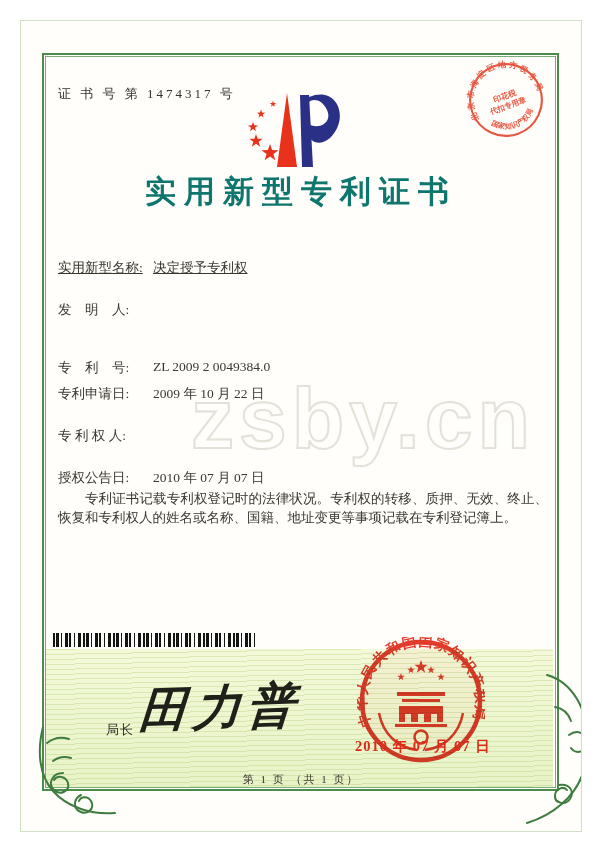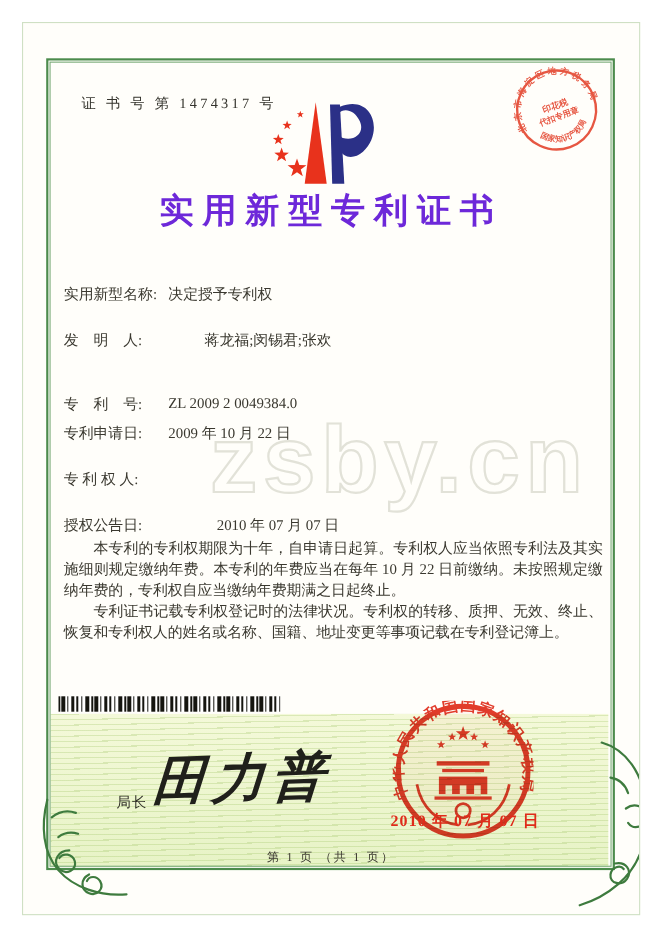--- a/index.html
+++ b/index.html
@@ -27,34 +27,34 @@
   }
   .watermark{
     position:absolute;left:170px;top:348px;z-index:1;
     font-family:"Liberation Sans","DejaVu Sans",sans-serif;
     font-size:86px;font-weight:bold;letter-spacing:5px;
     color:transparent;-webkit-text-stroke:2px #e2e2d8;
     white-space:nowrap;
   }
   .cert-no{
     position:absolute;left:37px;top:64px;z-index:3;
-    font-size:13px;letter-spacing:3px;color:#34332c;margin-left:16px;
+    font-size:13px;letter-spacing:3px;color:#34332c;
   }
   .logo{position:absolute;left:216px;top:68px;z-index:3;}
   .tax-stamp{position:absolute;left:442px;top:36px;z-index:4;opacity:.85;}
   .title{
     position:absolute;left:0;top:150px;width:100%;text-align:center;z-index:3;
-    font-size:31px;font-weight:bold;letter-spacing:8px;color:#6d28d9;
+    font-size:31px;font-weight:bold;letter-spacing:8px;color:#0f766e;
   }
   .fields{position:absolute;left:37px;top:0;z-index:3;width:480px;}
   .row{position:absolute;left:0;display:flex;font-size:13.5px;color:#3a382f;white-space:pre;}
   .row .lab{display:inline-block;width:95px;}
-  .row:nth-child(1){top:238px;} .row:nth-child(2){top:280px;gap:33px;}
+  .row:nth-child(1){top:238px;text-decoration:underline;} .row:nth-child(2){top:280px;gap:33px;}
   .row:nth-child(3){top:322px;margin-top:16px;} .row:nth-child(4){top:364px;}
-  .row:nth-child(5){top:406px;} .row:nth-child(6){top:448px;gap:44px;}
+  .row:nth-child(5){top:406px;} .row:nth-child(6){top:448px;}
   .paragraphs{
     position:absolute;left:37px;top:468px;width:490px;z-index:3;
     font-size:13.5px;line-height:19px;color:#3a382f;text-align:justify;
   }
   .paragraphs p{margin:0;text-indent:2em;}
   .barcode{
     position:absolute;left:32px;top:612px;width:202px;height:14px;z-index:3;
     background-image:linear-gradient(90deg,#15150f 0 2px,#fff 2px 3px,#15150f 3px 6px,#fff 6px 8px,#15150f 8px 9px,#fff 9px 12px,#15150f 12px 15px,#fff 15px 16px,#15150f 16px 18px,#fff 18px 21px,#15150f 21px 22px,#fff 22px 25px,#15150f 25px 28px,#fff 28px 30px);
     background-size:30px 100%;background-repeat:repeat-x;
   }
@@ -126,41 +126,39 @@
 
   <div class="title">实用新型专利证书</div>
 
   <div class="fields">
     <div class="row">
       <span class="lab">实用新型名称:</span>
       <span class="val">决定授予专利权</span>
     </div>
     <div class="row">
       <span class="lab">发　明　人:</span>
-      <span class="val">蒋龙福;闵锡君;张欢</span>
     </div>
     <div class="row">
       <span class="lab">专　利　号:</span>
       <span class="val">ZL 2009 2 0049384.0</span>
     </div>
     <div class="row">
       <span class="lab">专利申请日:</span>
       <span class="val">2009 年 10 月 22 日</span>
     </div>
     <div class="row">
       <span class="lab">专 利 权 人:</span>
     </div>
     <div class="row">
       <span class="lab">授权公告日:</span>
       <span class="val">2010 年 07 月 07 日</span>
     </div>
   </div>
 
   <div class="paragraphs">
-    <p>本专利的专利权期限为十年，自申请日起算。专利权人应当依照专利法及其实施细则规定缴纳年费。本专利的年费应当在每年 10 月 22 日前缴纳。未按照规定缴纳年费的，专利权自应当缴纳年费期满之日起终止。</p>
     <p>专利证书记载专利权登记时的法律状况。专利权的转移、质押、无效、终止、恢复和专利权人的姓名或名称、国籍、地址变更等事项记载在专利登记簿上。</p>
   </div>
 
   <div class="barcode"></div>
 
   <svg class="flourish fl-bl" width="100" height="112" viewBox="0 0 100 112">
     <g fill="none" stroke="#3e7b3e" stroke-width="2" stroke-linecap="round">
       <path d="M10,18 C4,42 6,66 20,82 C34,98 58,106 82,104"></path>
       <path d="M30,64 c-10,0 -16,10 -9,17 c6,6 16,1 14,-7 c-2,-7 -11,-8 -14,-3"></path>
       <path d="M48,86 c-8,4 -8,14 0,17 c7,3 14,-4 10,-11 c-3,-5 -10,-5 -12,0"></path>

